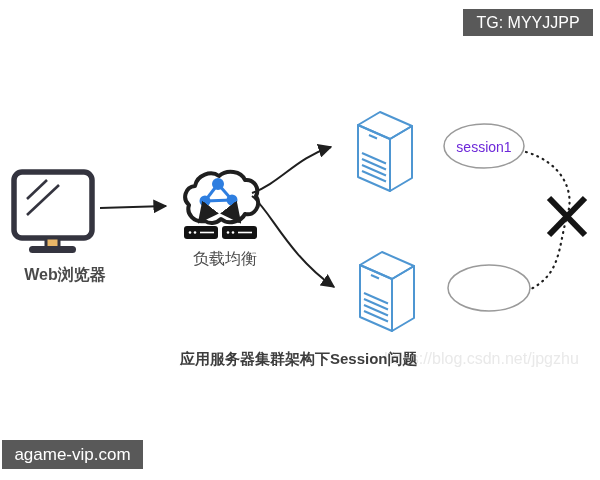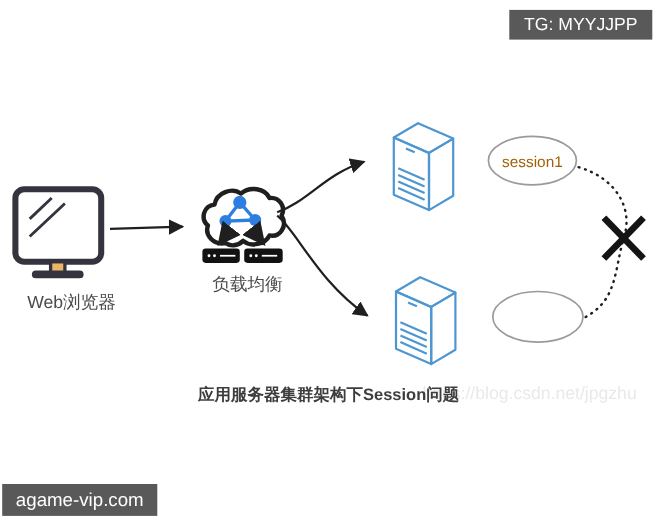--- a/index.html
+++ b/index.html
@@ -7,28 +7,28 @@
     position:relative;width:600px;height:480px;background:#fff;overflow:hidden;
     font-family:"Liberation Sans","DejaVu Sans",sans-serif;
   }
   .badge{
     position:absolute;background:var(--badge_bg);color:var(--badge_text);
     display:flex;align-items:center;justify-content:center;white-space:nowrap;
   }
   #tg-badge{top:9px;right:7px;width:130px;height:27px;font-size:16px;}
   #site-badge{top:440px;left:2px;width:141px;height:29px;font-size:17px;}
   .lbl{position:absolute;color:var(--label_color);font-size:16px;text-align:center;}
-  #browser-label{left:17px;top:265px;width:96px;}
+  #browser-label{left:17px;top:265px;width:96px;font-weight:bold;}
   #lb-label{left:187px;top:249px;width:76px;}
   #caption{position:absolute;left:180px;top:350px;font-size:15px;font-weight:bold;
     color:var(--caption_color);z-index:2;white-space:nowrap;}
   #csdn-watermark{position:absolute;left:384px;top:350px;font-size:16px;
     color:var(--watermark_color);z-index:1;white-space:nowrap;}
   .session-label{position:absolute;width:84px;text-align:center;font-size:14px;
-    color:#a16207;z-index:2;}
+    color:#6d28d9;z-index:2;}
   #session1-label{left:442px;top:139px;}
   #session2-label{left:447px;top:280px;}
   svg{position:absolute;left:0;top:0;}
   .stroke-dark{stroke:var(--outline_dark);}
   .cloud-body{fill:#ffffff;stroke:var(--arrow_color);stroke-width:4;stroke-linejoin:round;}
   .glyph{fill:var(--network_glyph);}
   .glyph-line{stroke:var(--network_glyph);stroke-width:3;}
   .switch{fill:var(--switch_bg);}
   .switch-detail{stroke:#ffffff;stroke-width:1.6;}
   .flow{fill:none;stroke:var(--arrow_color);stroke-width:2;}

